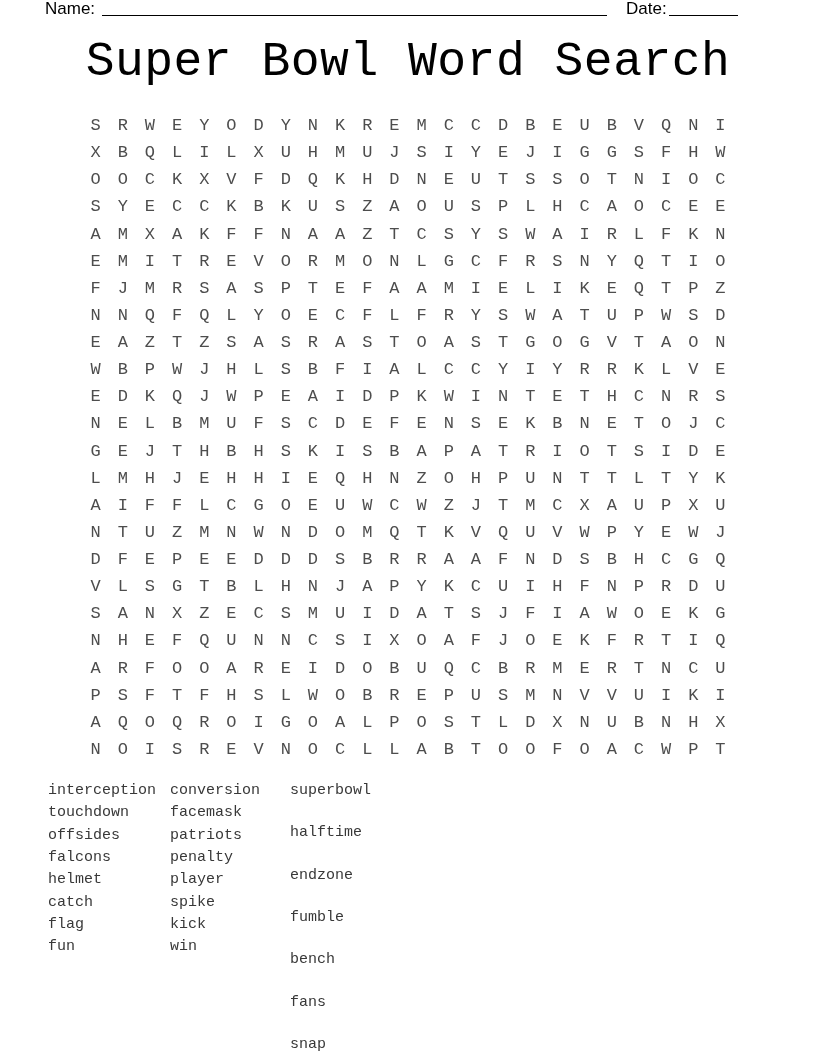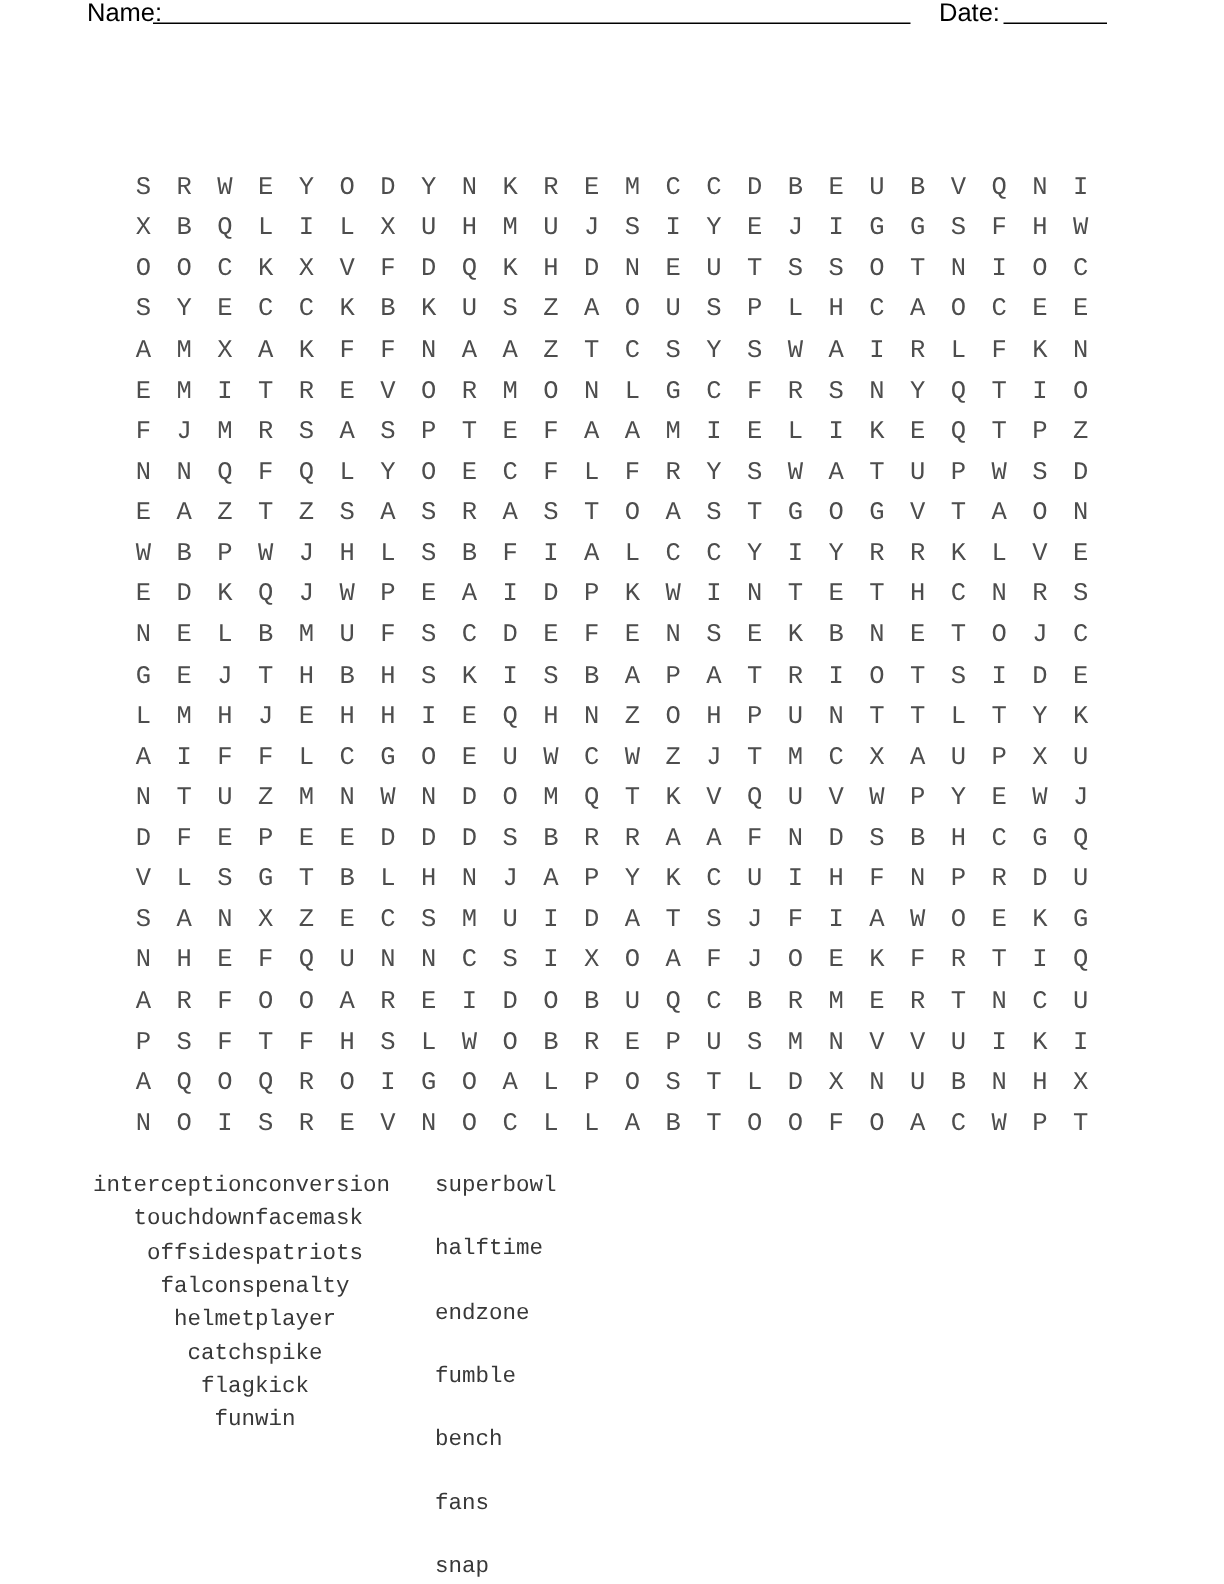--- a/index.html
+++ b/index.html
@@ -17,21 +17,21 @@
   }
   
   .hlabel {
     position: absolute;
     top: 0px;
     font-size: 17px;
     line-height: 17px;
     color: var(--header-color, #000);
     white-space: nowrap;
   }
-  .name-label { left: 58px; }
+  .name-label { left: 45px; }
   .date-label { left: 626px; text-align: right; }
   .fill-line {
     position: absolute;
     top: 1px;
     height: 14px;
     border-bottom: 1.6px solid var(--line-color, #000);
   }
   .name-line { left: 102px; width: 505px; }
   .date-line { left: 669px; width: 69px; }
 
@@ -76,21 +76,21 @@
   .words {
     position: absolute;
     left: 48px;
     top: 780px;
     display: flex;
     font-family: "Liberation Mono", monospace;
     font-size: 15px;
     color: var(--word-color, #383838);
   }
   .wcol { display: flex; flex-direction: column; }
-  .wcol:nth-child(1) { width: 122px; align-items: flex-end; }
+  .wcol:nth-child(1) { width: 122px; }
   .wcol:nth-child(2) { width: 120px; }
   .wcol:nth-child(3) { width: 120px; gap: 20px; }
   .wcol:nth-child(4) { width: 117px; }
   .wcol:nth-child(5) { width: 121px; }
   .wcol:nth-child(6) { width: 118px; align-items: flex-end; }
   .witem {
     height: 22.35px;
     line-height: 22.35px;
     white-space: nowrap;
   }
@@ -100,20 +100,21 @@
 
 <div class="page" style="--page-bg: #ffffff; --title-color: #000000; --header-color: #000000; --line-color: #000000; --grid-letter-color: #4d4d4d; --word-color: #383838;">
 
   <div>
     <span class="hlabel name-label">Name:</span>
     <span class="fill-line name-line"></span>
     <span class="hlabel date-label">Date:</span>
     <span class="fill-line date-line"></span>
   </div>
 
+  <h1 class="title">Super Bowl Word Search</h1>
 
   <div class="grid" id="letter-grid">
       <span class="cell">S</span>
       <span class="cell">R</span>
       <span class="cell">W</span>
       <span class="cell">E</span>
       <span class="cell">Y</span>
       <span class="cell">O</span>
       <span class="cell">D</span>
       <span class="cell">Y</span>

